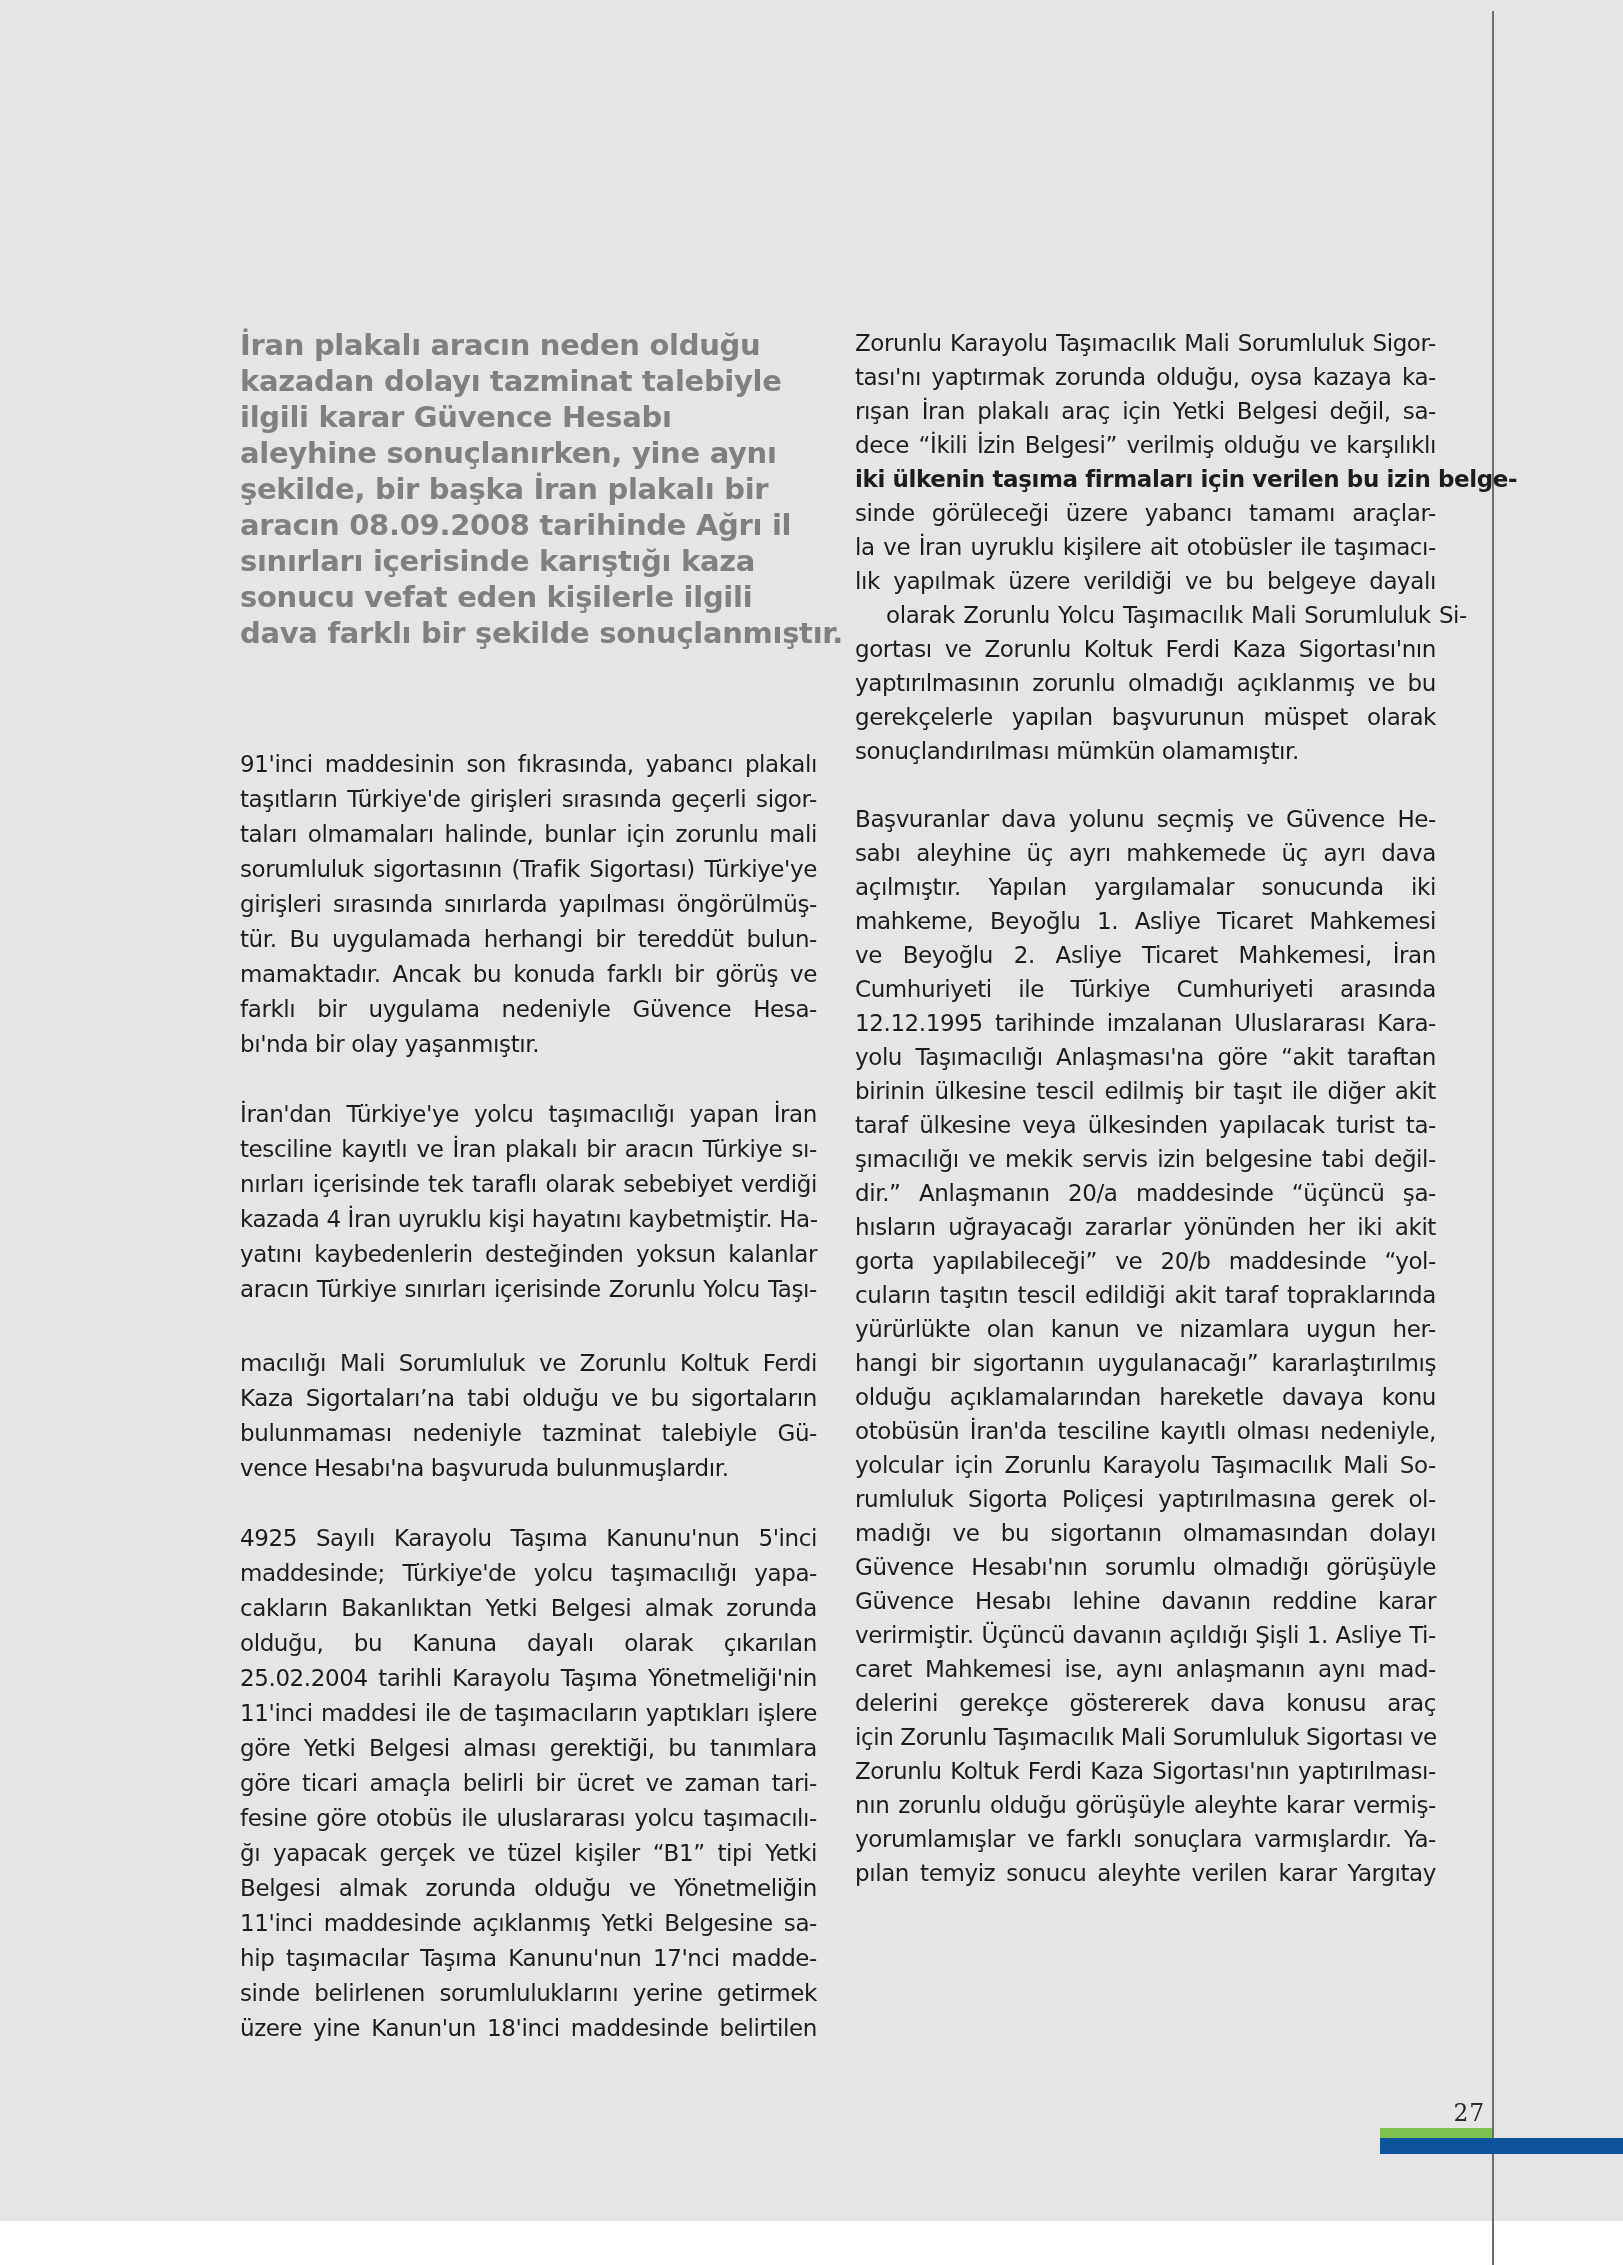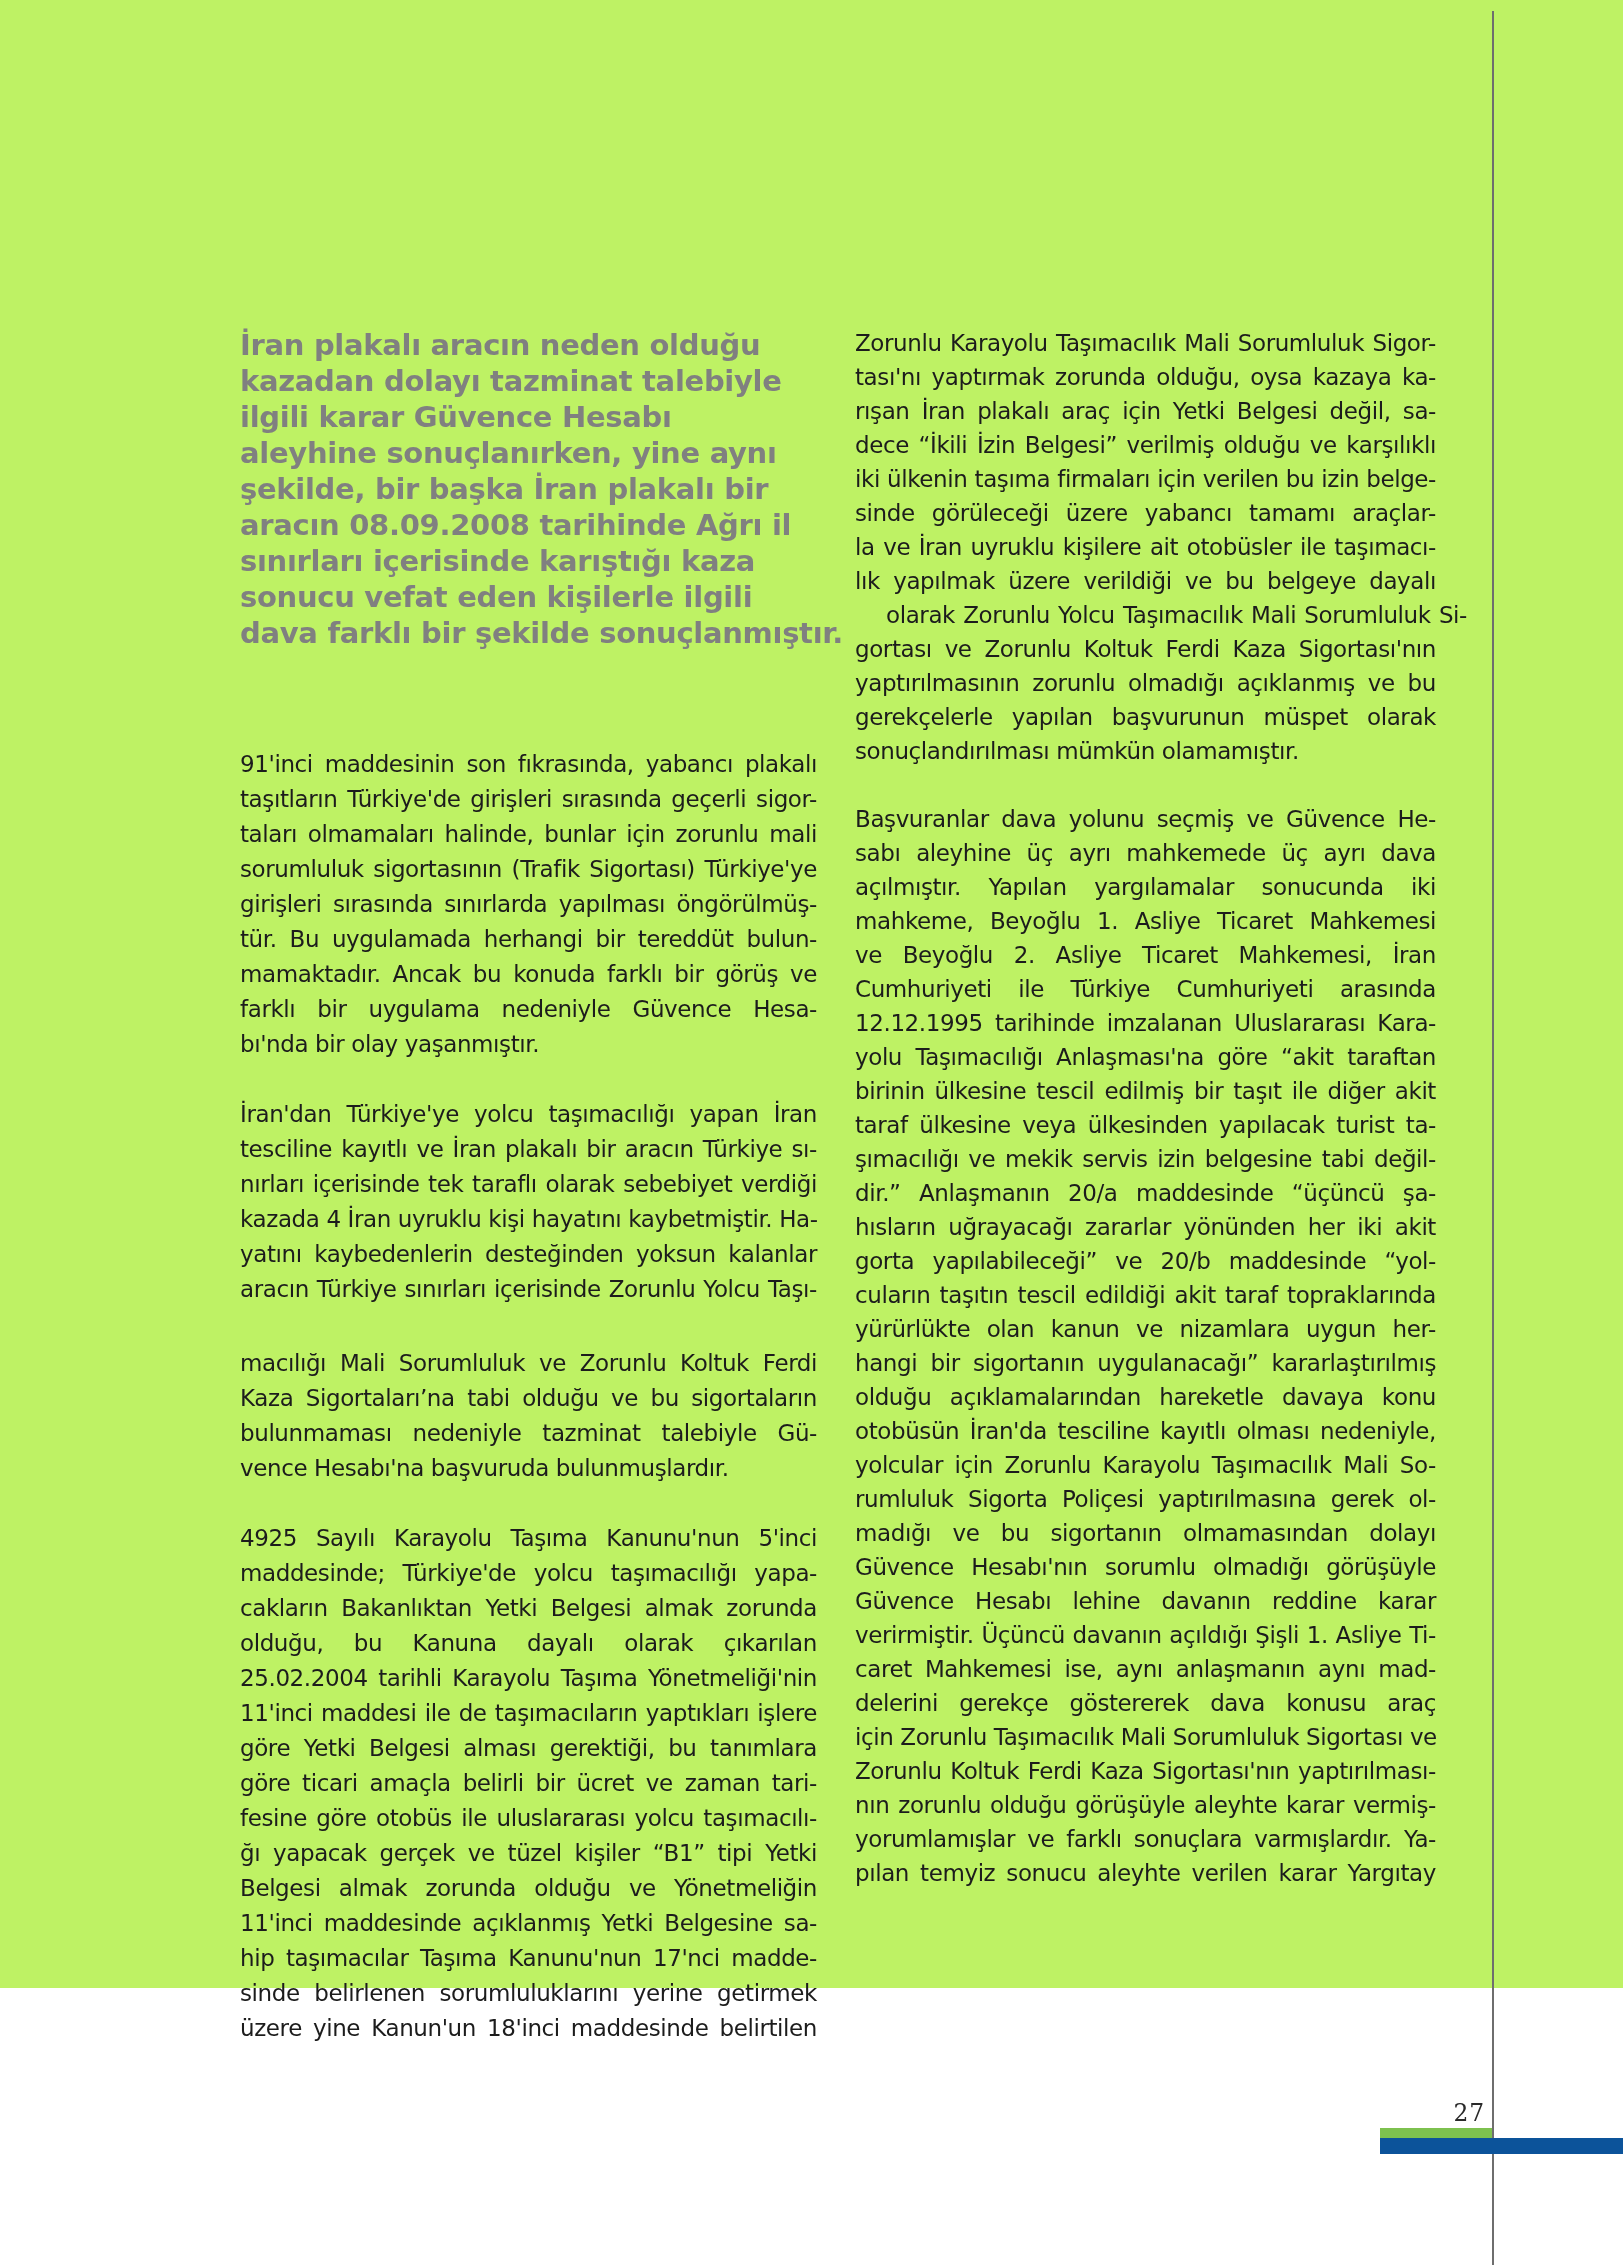--- a/index.html
+++ b/index.html
@@ -1,17 +1,17 @@
 <!DOCTYPE html>
 <html style="font-size:15px"><head>
 <meta charset="utf-8">
 <style>
   html, body { margin: 0; padding: 0; background: #ffffff; }
   body { width: 1624px; height: 2265px; position: relative; overflow: hidden; }
-  .page { position: absolute; left: 0; top: 0; width: 1624px; height: 1988px; background: #bef264; }
+  .page { position: absolute; left: 0; top: 0; width: 1624px; height: 2221px; background: #e5e5e5; }
 
   .margin-rule { position: absolute; left: 1492px; top: 11.2px; width: 1.9px; height: 2254px; background: #6e6e6e; }
 
   .pullquote {
     position: absolute; left: 240px; top: 327px; width: 600px;
     font-family: "DejaVu Sans", sans-serif; font-weight: bold;
     font-size: 29px; line-height: 36px; color: #808080;
     letter-spacing: -0.3px;
   }
   .pq-line { display: block; white-space: nowrap; height: 36px; }
@@ -98,21 +98,21 @@
         <span class="line" style="display: block; width: 577px;">sinde belirlenen sorumluluklarını yerine getirmek</span>
         <span class="line" style="display: block; width: 577px;">üzere yine Kanun'un 18'inci maddesinde belirtilen</span>
       </div>
     </div>
   <div class="col col-right">
       <div class="para">
         <span class="line" style="display: block; width: 581px;">Zorunlu Karayolu Taşımacılık Mali Sorumluluk Sigor-</span>
         <span class="line" style="display: block; width: 581px;">tası'nı yaptırmak zorunda olduğu, oysa kazaya ka-</span>
         <span class="line" style="display: block; width: 581px;">rışan İran plakalı araç için Yetki Belgesi değil, sa-</span>
         <span class="line" style="display: block; width: 581px;">dece “İkili İzin Belgesi”  verilmiş olduğu ve karşılıklı</span>
-        <span class="line" style="display: block; width: 581px;">iki ülkenin taşıma firmaları için verilen bu izin belge-</span>
+        <span class="line" style="display: block; width: 581px; font-weight: bold;">iki ülkenin taşıma firmaları için verilen bu izin belge-</span>
         <span class="line" style="display: block; width: 581px;">sinde görüleceği üzere yabancı tamamı araçlar-</span>
         <span class="line" style="display: block; width: 581px;">la ve İran uyruklu kişilere ait otobüsler ile taşımacı-</span>
         <span class="line" style="display: block; width: 581px;">lık yapılmak üzere verildiği ve bu belgeye dayalı</span>
         <span class="line" style="display: block; width: 581px; margin-left: 31px;">olarak Zorunlu Yolcu Taşımacılık Mali Sorumluluk Si-</span>
         <span class="line" style="display: block; width: 581px;">gortası ve Zorunlu Koltuk Ferdi Kaza Sigortası'nın</span>
         <span class="line" style="display: block; width: 581px;">yaptırılmasının zorunlu olmadığı açıklanmış ve bu</span>
         <span class="line" style="display: block; width: 581px;">gerekçelerle yapılan başvurunun müspet olarak</span>
         <span class="line last" style="display: block; width: 581px;">sonuçlandırılması mümkün olamamıştır.</span>
       </div>
       <div class="gap"></div>

